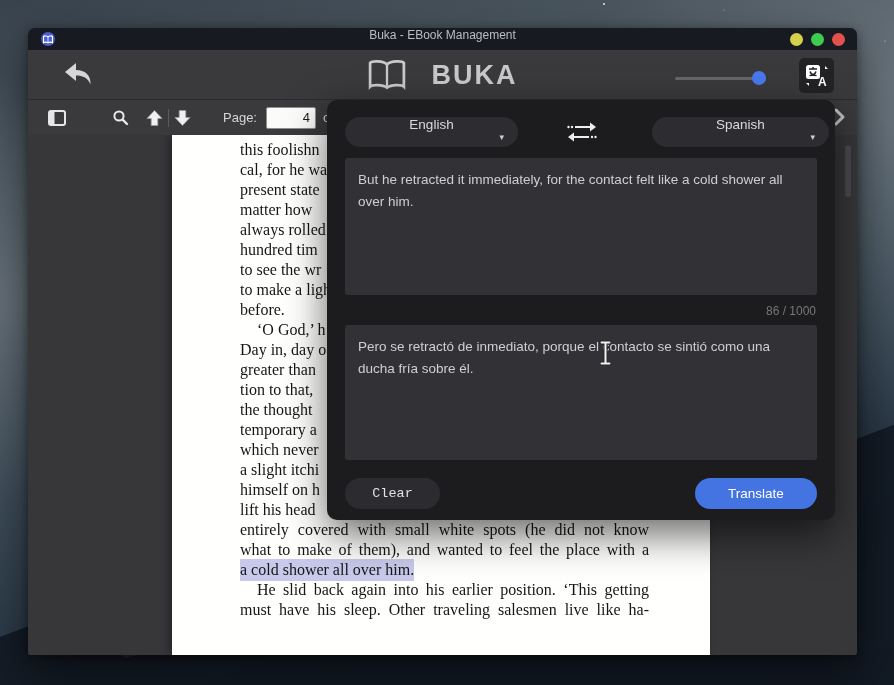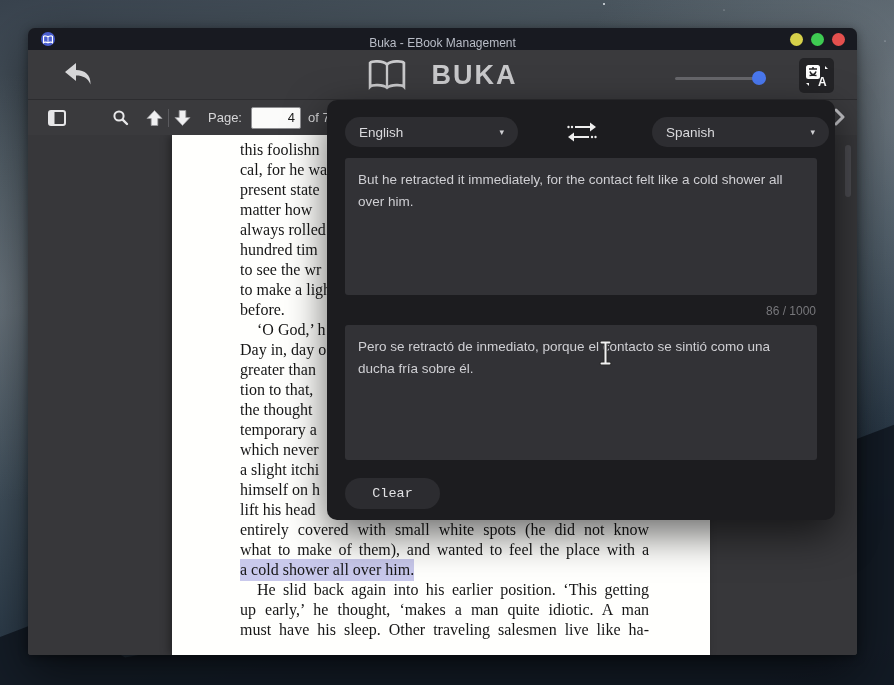--- a/index.html
+++ b/index.html
@@ -16,21 +16,21 @@
   .stars { position:absolute; width:2px; height:2px; background:#e8eef2; border-radius:50%; left:603px; top:3px;
     box-shadow: 120px 6px 0 -0.5px rgba(240,245,250,.8), -390px 10px 0 -1px rgba(240,245,250,.6),
                 260px 28px 0 -1px rgba(240,245,250,.7), 281px 37px 0 -0.5px rgba(240,245,250,.9),
                 -560px 4px 0 -1px rgba(240,245,250,.5), -230px 15px 0 -1px rgba(240,245,250,.55); }
 
   
   .window { position:absolute; left:28px; top:28px; width:829px; height:627px;
     border-radius:7px 7px 3px 3px; overflow:hidden; background:#38383b;
     box-shadow:0 18px 50px rgba(0,0,0,.55), 0 2px 10px rgba(0,0,0,.4); }
 
-  .titlebar { position:relative; height:22px; background:#181a21; display:flex; align-items:flex-end; }
+  .titlebar { position:relative; height:22px; background:#181a21; display:flex; align-items:flex-start; }
   .app-badge { position:absolute; left:13px; top:4px; width:14px; height:14px; border-radius:50%;
     background:#4a5ecf; display:flex; align-items:center; justify-content:center; }
   .win-title { width:100%; text-align:center; color:#b9bdc7; font-size:12px; }
   .lights { position:absolute; right:12px; top:4.5px; display:flex; gap:8px; }
   .light { width:13px; height:13px; border-radius:50%; }
 
   .header { position:relative; height:50px; background:#3a3a3d; border-bottom:1px solid #2c2c2f;
     display:flex; align-items:center; }
   .back-btn { position:absolute; left:34px; top:11px; width:32px; height:28px; cursor:pointer; }
   .logo { position:absolute; left:0; right:0; top:0; height:50px; display:flex; gap:10px;
@@ -60,21 +60,21 @@
     font-family:"Liberation Serif","DejaVu Serif",serif; font-size:16px; color:#161616; }
   .line { height:20px; line-height:20px; white-space:nowrap; }
   .line.justify { text-align:justify; text-align-last:justify; white-space:normal; height:20px; overflow:hidden; }
   .line.indent { text-indent:17px; }
   .line mark { background:#c9c9ec; color:inherit; padding:2px 0 3px; }
 
   
   .popup { position:absolute; left:327px; top:100px; width:508px; height:420px; background:#1c1c1f;
     border-radius:10px; box-shadow:0 14px 40px rgba(0,0,0,.6); }
   .lang-select { position:absolute; top:17px; height:30px; background:#2d2d31; border-radius:15px;
-    color:#dadadd; font-size:13.5px; display:flex; align-items:center; padding:0 14px; cursor:pointer; }
+    color:#dadadd; font-size:13.5px; display:flex; align-items:center; padding:0 14px; cursor:pointer;flex-direction:column; }
   .lang-select .caret { margin-left:auto; font-size:9px; color:#cfcfd2; }
   .swap-btn { position:absolute; left:238px; top:18px; width:34px; height:28px; cursor:pointer;
     display:flex; align-items:center; justify-content:center; }
   .txt-box { position:absolute; left:18px; width:472px; background:#323236; border-radius:3px;
     color:#cfcfd3; font-size:13.5px; line-height:22px; padding:11px 13px; }
   .char-count { position:absolute; right:19px; top:204px; color:#77777b; font-size:12px; }
   .pill-btn { position:absolute; top:378px; height:31px; border:none; border-radius:16px;
     font-size:13.5px; font-family:inherit; cursor:pointer; }
   .clear-btn { left:18px; width:95px; background:#2c2c30; color:#e2e2e4;font-family:Liberation Mono, monospace; }
   .translate-btn { right:18px; width:122px; background:#4473e2; color:#ffffff; }
@@ -150,21 +150,21 @@
       <svg width="19" height="18" viewBox="0 0 18 18">
         <path d="M9 1.5 L16.5 9.5 H12.3 V16.5 H5.7 V9.5 H1.5 Z" fill="#f0f0f2" stroke="#9a9a9e" stroke-width="0.8"></path>
       </svg>
     </div>
     <div class="tb-sep"></div>
     <div class="tb-icon">
       <svg width="19" height="18" viewBox="0 0 18 18">
         <path d="M9 16.5 L1.5 8.5 H5.7 V1.5 H12.3 V8.5 H16.5 Z" fill="#f0f0f2" stroke="#9a9a9e" stroke-width="0.8"></path>
       </svg>
     </div>
-    <span style="margin-left:16px">Page:</span>
+    <span style="margin-left:31px">Page:</span>
     <input class="page-input" style="margin-left: 9px;" value="4">
     <span style="margin-left:7px">of 77</span>
     <div class="next-chevron">
       <svg width="11" height="18" viewBox="0 0 11 18">
         <polyline points="2,2 9,9 2,16" fill="none" stroke="#c3c3c7" stroke-width="3" stroke-linecap="round" stroke-linejoin="round"></polyline>
       </svg>
     </div>
   </div>
 
   <div class="content">
@@ -186,21 +186,20 @@
           <div class="line"><span>the thought</span></div>
           <div class="line"><span>temporary a</span></div>
           <div class="line"><span>which never</span></div>
           <div class="line"><span>a slight itchi</span></div>
           <div class="line"><span>himself on h</span></div>
           <div class="line"><span>lift his head</span></div>
           <div class="line justify"><span>entirely covered with small white spots (he did not know</span></div>
           <div class="line justify"><span>what to make of them), and wanted to feel the place with a</span></div>
           <div class="line"><mark>a cold shower all over him.</mark></div>
           <div class="line indent justify"><span>He slid back again into his earlier position. ‘This getting</span></div>
-          <div class="line justify"><span>up early,’ he thought, ‘makes a man quite idiotic. A man</span></div>
           <div class="line justify"><span>must have his sleep. Other traveling salesmen live like ha-</span></div>
         </div>
     </div>
     <div class="scroll-thumb"></div>
   </div>
 </div>
 
 <div class="popup">
   <div class="lang-select" style="left:18px; width:173px">
     <span>English</span>
@@ -221,20 +220,21 @@
   <div class="lang-select" style="left:325px; width:177px">
     <span>Spanish</span>
     <span class="caret">▾</span>
   </div>
 
   <div class="txt-box" style="top:58px; height:137px">But he retracted it immediately, for the contact felt like a cold shower all over him.</div>
   <div class="char-count">86 / 1000</div>
   <div class="txt-box" style="top:225px; height:135px">Pero se retractó de inmediato, porque el contacto se sintió como una ducha fría sobre él.</div>
 
   <button class="pill-btn clear-btn">Clear</button>
+  <button class="pill-btn translate-btn">Translate</button>
 </div>
 
 <div class="ibeam">
   <svg width="15" height="26" viewBox="0 0 15 26">
     <g stroke="#2a2a2a" stroke-width="4.2" stroke-linecap="round" fill="none">
       <path d="M3.5 2.5 H11.5 M7.5 2.5 V23.5 M3.5 23.5 H11.5"></path>
     </g>
     <g stroke="#f2f2f2" stroke-width="2" stroke-linecap="round" fill="none">
       <path d="M3.5 2.5 H11.5 M7.5 2.5 V23.5 M3.5 23.5 H11.5"></path>
     </g>

